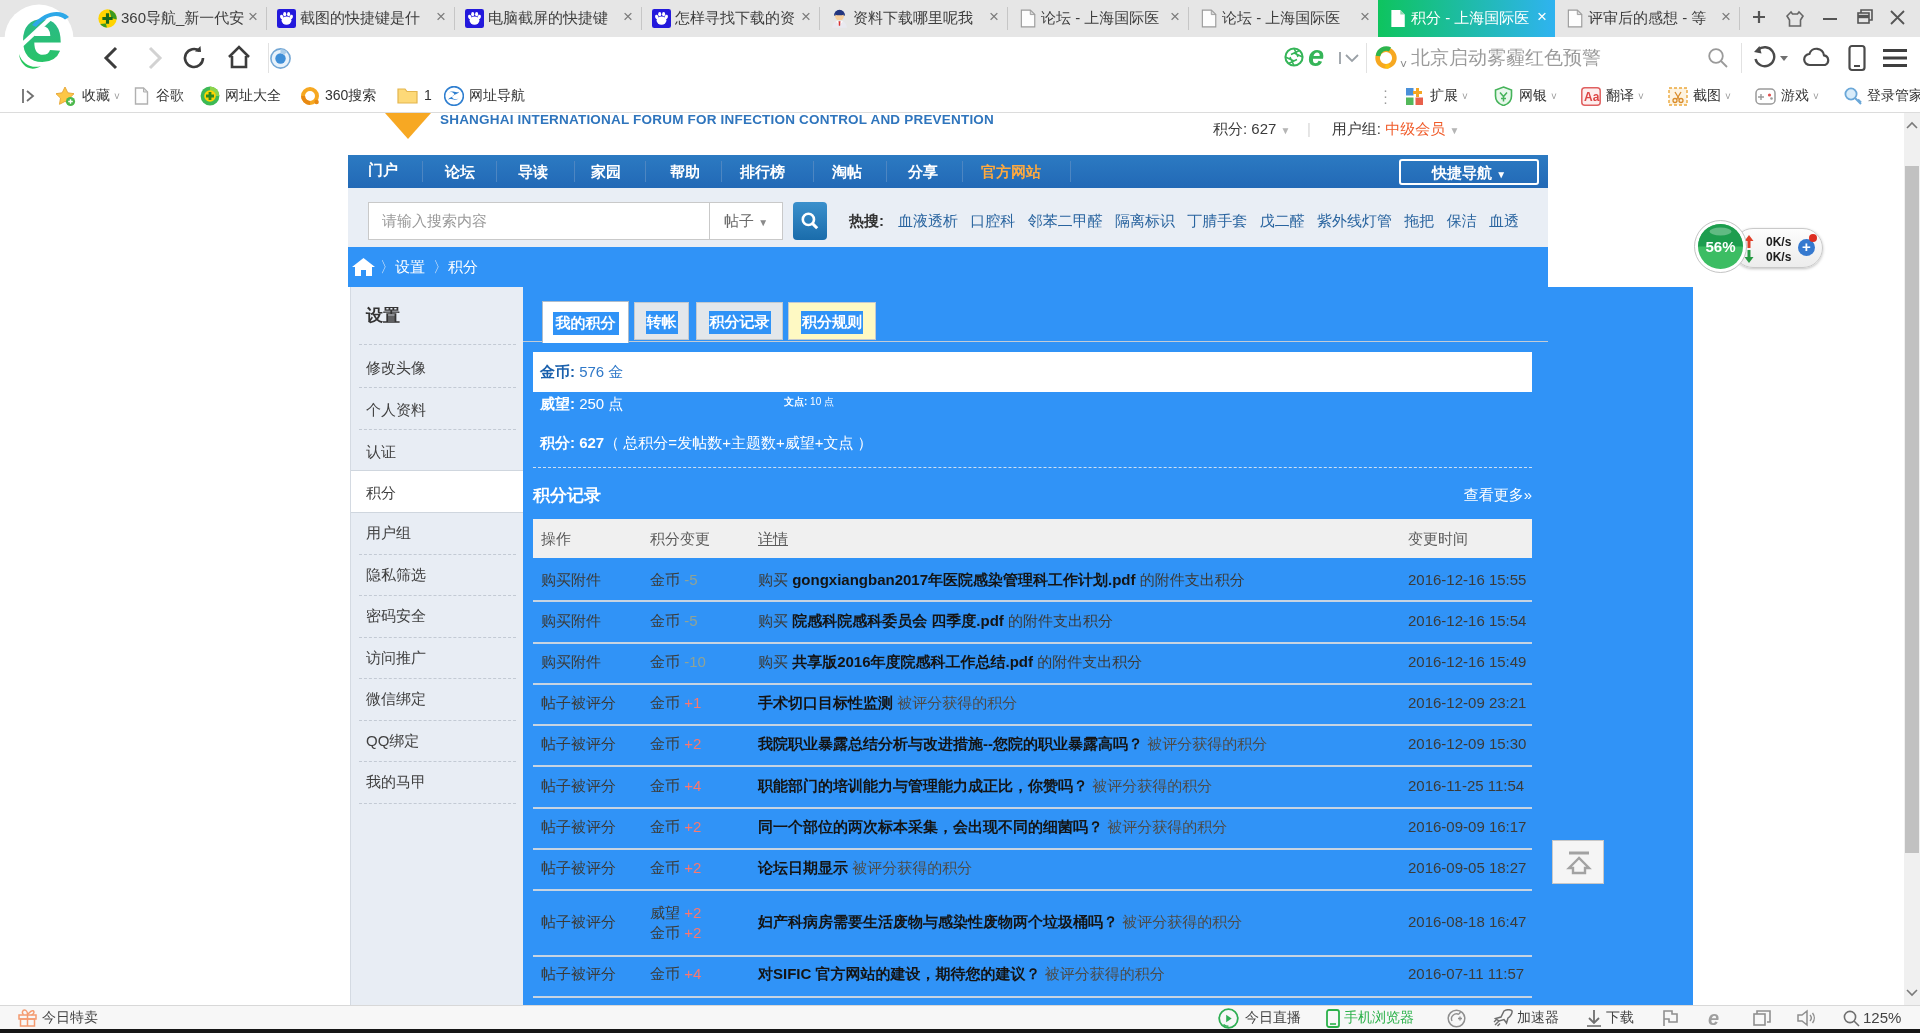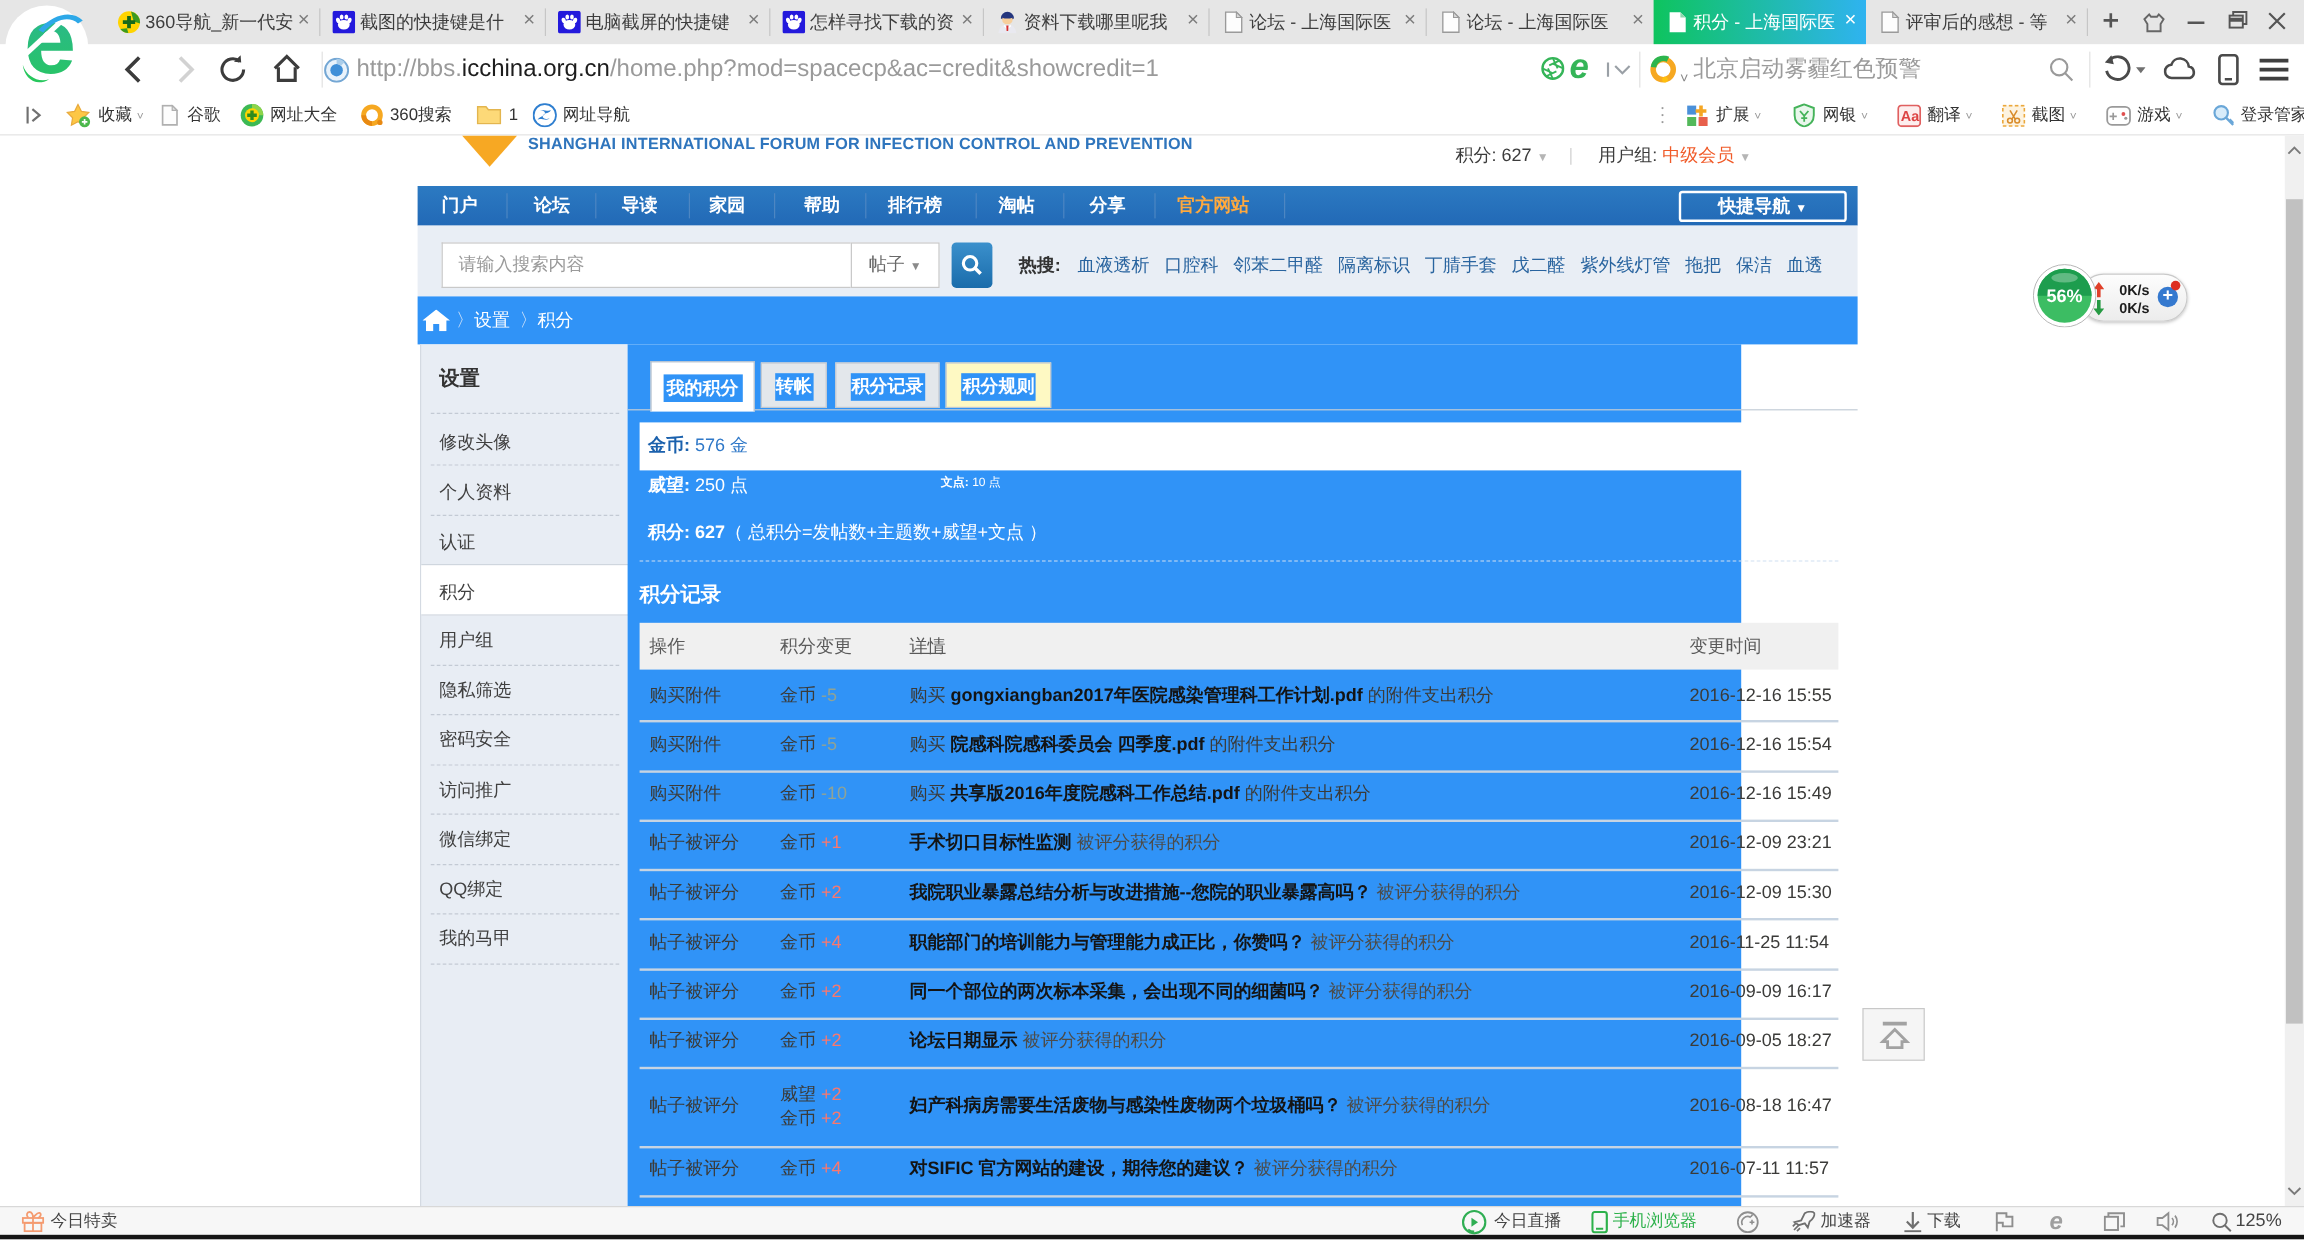--- a/index.html
+++ b/index.html
@@ -39,21 +39,21 @@
 
 
 #crumb { position:absolute; left:348px; top:134px; width:1200px; height:40px; background:#3093f7; color:#fff; font-size:15px; }
 
 
 #sidebar { position:absolute; left:350px; top:174px; width:173px; height:718px; background:#e8edf4; border-left:1px solid #d4dae2; }
 .sbitem { position:absolute; left:15px; font-size:15px; color:#404040; }
 .sbdash { position:absolute; left:8px; width:157px; height:0; border-top:1px dashed #c3cad4; }
 
 
-#panel { position:absolute; left:523px; top:174px; width:928px; height:718px; background:#3093f7; }
+#panel { position:absolute; left:523px; top:174px; width:1170px; height:718px; background:#3093f7; }
 
 
 #statusbar { position:absolute; left:0; top:1005px; width:1920px; height:24px; background:#f7f7f7; border-top:1px solid #d8d8d8; font-size:14px; color:#444; }
 #bottomstrip { position:absolute; left:0; top:1029px; width:1920px; height:4px; background:#161616; }
 .st { position:absolute; top:0; height:23px; line-height:23px; white-space:nowrap; }
 
 
 .row { position:absolute; left:0; width:999px; height:38px; line-height:38px; white-space:nowrap; }
 .row .c1 { position:absolute; left:8px; }
 .row .c2 { position:absolute; left:117px; }
@@ -223,21 +223,20 @@
         <path d="M3 13L13 3l10 10" stroke="#3c3c3c" stroke-width="2.6" fill="none"></path>
         <path d="M6 12v11h14V12" stroke="#3c3c3c" stroke-width="2.6" fill="none"></path>
       </svg>
     <div class="abs" style="left:268px;top:6px;width:1px;height:30px;background:#e2e2e2;"></div>
     <svg class="abs" style="left:270px;top:11px;" width="21" height="21" viewBox="0 0 21 21">
         <circle cx="10.5" cy="10.5" r="9.6" fill="#e8f2fb"></circle>
         <circle cx="10.5" cy="10.5" r="9.6" fill="none" stroke="#74a7d4" stroke-width="1.6"></circle>
         <circle cx="10.5" cy="10.5" r="5.2" fill="#3f8fd8"></circle>
         <path d="M10.5.9a9.6 9.6 0 0 1 6.8 2.8l-3.4 3.4a5.2 5.2 0 0 0-3.4-1.9z" fill="#aacdea"></path>
       </svg>
-    <div class="abs" style="left:297px;top:6px;font-size:20px;line-height:28px;color:#9a9a9a;white-space:nowrap;">http://bbs.<span style="color:#1d1d1d;">icchina.org.cn</span>/home.php?mod=spacecp&amp;ac=credit&amp;showcredit=1</div>
     <svg class="abs" style="left:1284px;top:10px;" width="20" height="20" viewBox="0 0 20 20">
         <circle cx="10" cy="10" r="8.6" fill="none" stroke="#35b558" stroke-width="2"></circle>
         <g stroke="#35b558" stroke-width="1.5">
           <path d="M10 1.4L14 10M18.6 10L10 6M10 18.6L6 10M1.4 10L10 14M15.5 3.5L7 7.5M4.5 16.5L13 12.5"></path>
         </g>
       </svg>
     <div class="abs" style="left:1308px;top:3px;font-size:29px;font-style:italic;font-weight:bold;color:#35b558;">e</div>
     <svg class="abs" style="left:1338px;top:13px;" width="26" height="16" viewBox="0 0 26 16">
         <path d="M2 2v12M8 5l6 6 6-6" stroke="#9aa0a6" stroke-width="1.8" fill="none"></path>
       </svg>
@@ -346,21 +345,21 @@
         <circle cx="8" cy="8" r="5.6" fill="#d8ecfa" stroke="#6aa7d8" stroke-width="1.8"></circle>
         <path d="M12 12l6 6M15 13.5l3 3" stroke="#6aa7d8" stroke-width="2" fill="none"></path>
       </svg>
     <div class="bkitem" style="left:1867px;">登录管家</div>
   </div>
   <div id="page">
     <div class="abs" style="left:385px;top:0;width:0;height:0;border-left:23px solid transparent;border-right:23px solid transparent;border-top:26px solid #f7a823;"></div>
     <div class="abs" style="left:440px;top:0;font-size:13.5px;font-weight:bold;color:#2f75bd;letter-spacing:0.2px;line-height:13px;">SHANGHAI INTERNATIONAL FORUM FOR INFECTION CONTROL AND PREVENTION</div>
     <div class="abs" style="left:1213px;top:7px;font-size:15px;color:#3c3c3c;white-space:nowrap;">积分: 627 <span style="color:#b5b5b5;font-size:10px;">▼</span>&nbsp;&nbsp;&nbsp;&nbsp;<span style="color:#d8d8d8;">|</span>&nbsp;&nbsp;&nbsp;&nbsp;&nbsp;用户组: <span style="color:#f05a28;">中级会员</span> <span style="color:#b5b5b5;font-size:10px;">▼</span></div>
     <div id="navbar">
-      <div class="navitem" style="left:20px;">门户</div>
+      <div class="navitem" style="left:20px;font-family:Liberation Mono, monospace;">门户</div>
         <div class="navsep" style="left:74px;"></div>
       <div class="navitem" style="left:97px;">论坛</div>
         <div class="navsep" style="left:148px;"></div>
       <div class="navitem" style="left:170px;">导读</div>
         <div class="navsep" style="left:226px;"></div>
       <div class="navitem" style="left:243px;">家园</div>
         <div class="navsep" style="left:297px;"></div>
       <div class="navitem" style="left:322px;">帮助</div>
         <div class="navsep" style="left:373px;"></div>
       <div class="navitem" style="left:392px;">排行榜</div>

